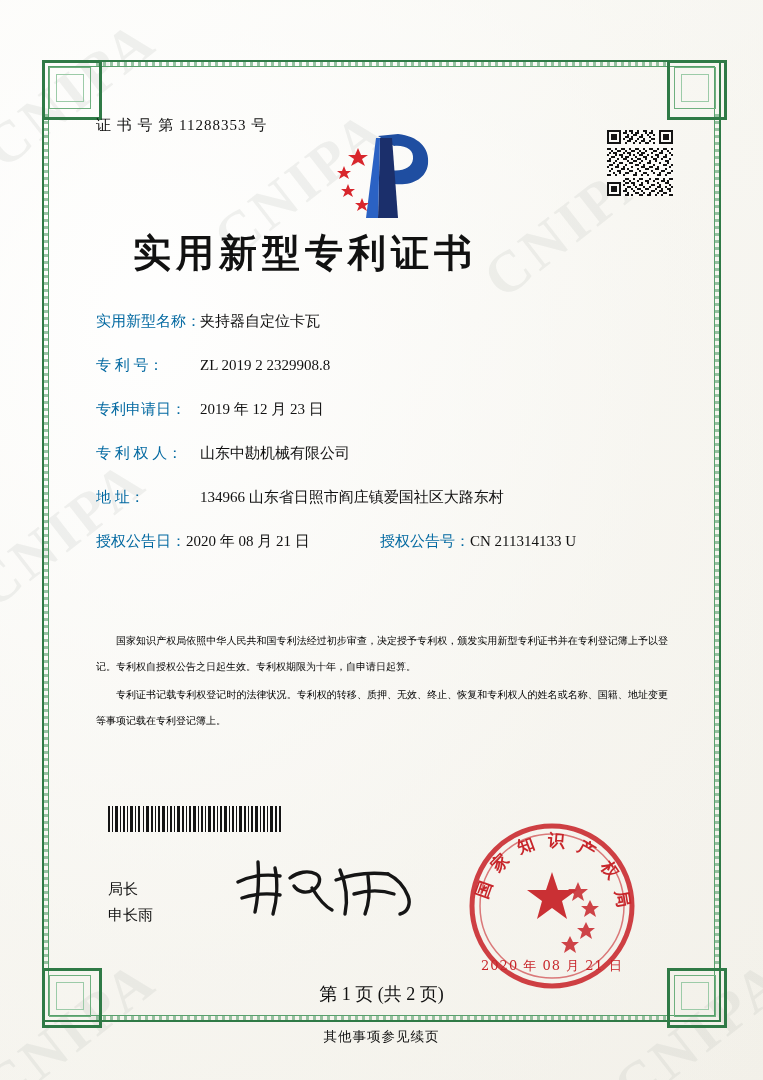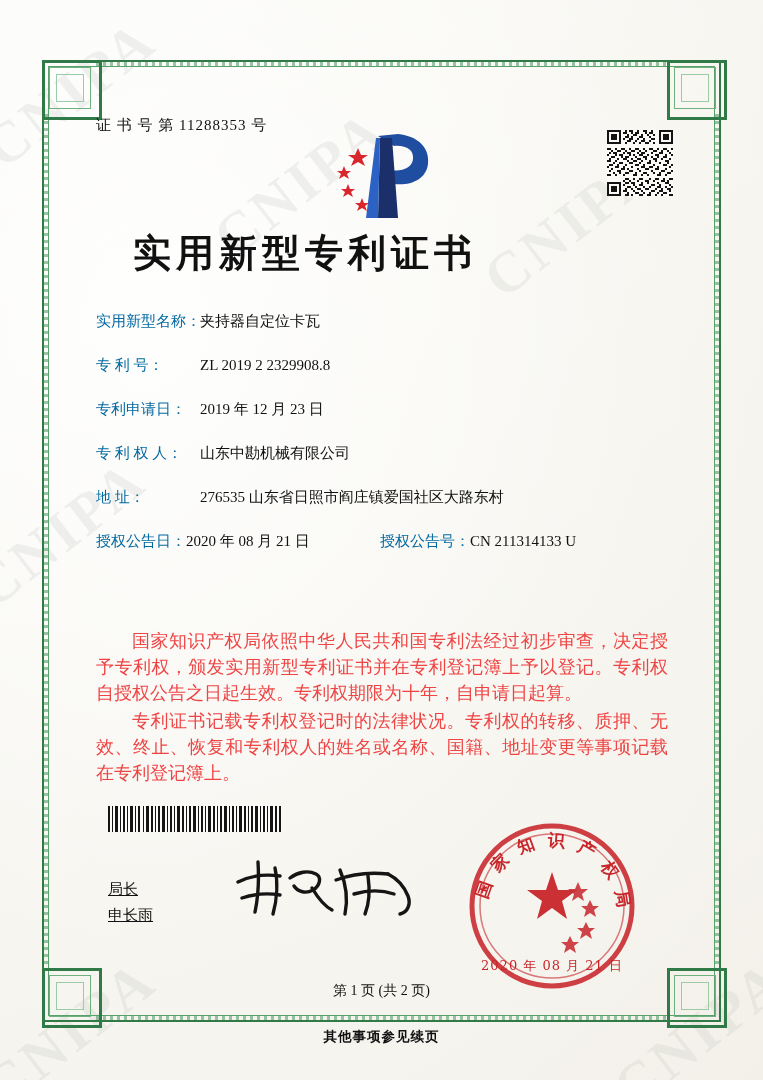--- a/index.html
+++ b/index.html
@@ -165,23 +165,23 @@
     position: absolute;
     left: 284px;
     top: 0;
   }
 
   
   .paras {
     position: absolute;
     left: 96px; top: 628px;
     width: 572px;
-    font-size: 18px;
+    font-size: 10px;
     line-height: 26px;
-    color: #ef4444;
+    color: #000000;
     text-align: justify;
   }
   .paras p {
     margin: 0 0 2px 0;
     text-indent: 2em;
   }
 
   
   .barcode {
     position: absolute;
@@ -189,51 +189,50 @@
     width: 174px; height: 26px;
   }
 
   
   .sig-label {
     position: absolute;
     left: 108px; top: 876px;
     font-size: 15px;
     line-height: 26px;
     color: #111;
-    text-decoration: underline;
   }
   .sig-script {
     position: absolute;
     left: 228px; top: 852px;
     width: 200px; height: 72px;
   }
 
   
   .seal {
     position: absolute;
     left: 466px; top: 820px;
     width: 172px; height: 172px;
   }
 
   
   .page-no {
     position: absolute;
     left: 0; top: 982px;
     width: 763px;
     text-align: center;
-    font-size: 14px;
+    font-size: 18px;
     color: #111;
   }
   .footer-note {
     position: absolute;
     left: 0; top: 1028px;
     width: 763px;
     text-align: center;
     font-size: 13.5px;
-    font-weight: 700;
+    font-weight: 400;
     color: #111;
     letter-spacing: 1px;
   }
 </style>
 </head>
 <body>
 
 <div class="page">
   <div class="paper-tint"></div>
 
@@ -522,21 +521,21 @@
     <div class="field-row">
       <span class="field-label label-w">专 利 号：</span><span class="field-value">ZL 2019 2 2329908.8</span>
     </div>
     <div class="field-row">
       <span class="field-label label-w">专利申请日：</span><span class="field-value">2019 年 12 月 23 日</span>
     </div>
     <div class="field-row">
       <span class="field-label label-w">专 利 权 人：</span><span class="field-value">山东中勘机械有限公司</span>
     </div>
     <div class="field-row">
-      <span class="field-label label-w">地 址：</span><span class="field-value">276535  山东省日照市阎庄镇爱国社区大路东村</span>
+      <span class="field-label label-w">地 址：</span><span class="field-value">134966  山东省日照市阎庄镇爱国社区大路东村</span>
     </div>
     <div class="field-row">
       <span class="field-label">授权公告日：</span><span class="field-value">2020 年 08 月 21 日</span>
       <span class="inline-second">
         <span class="field-label">授权公告号：</span><span class="field-value">CN 211314133 U</span>
       </span>
     </div>
   </div>
 
   <div class="paras">

